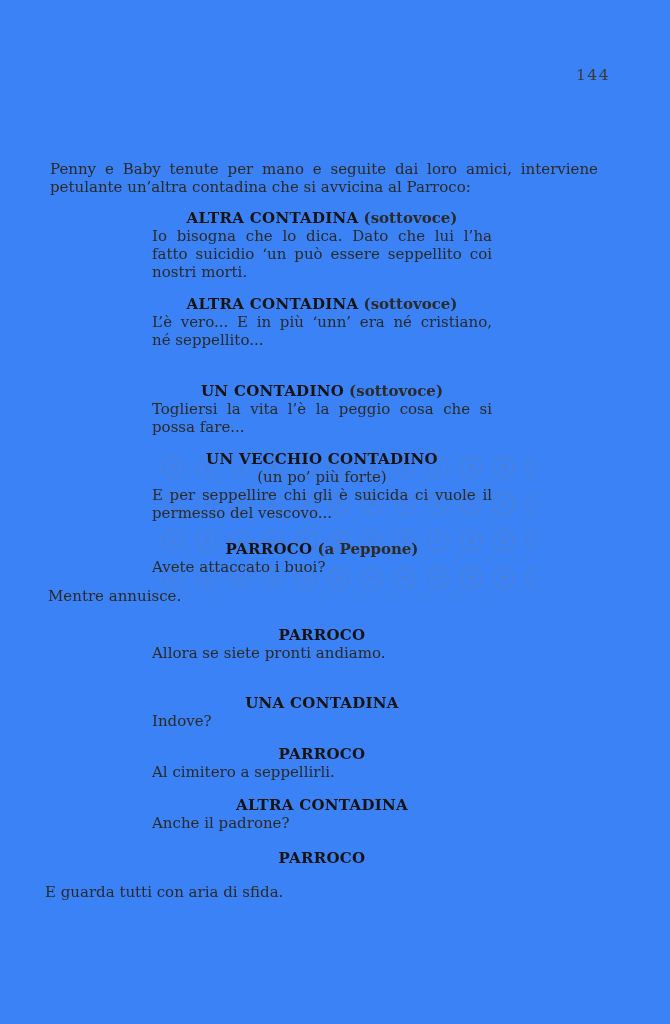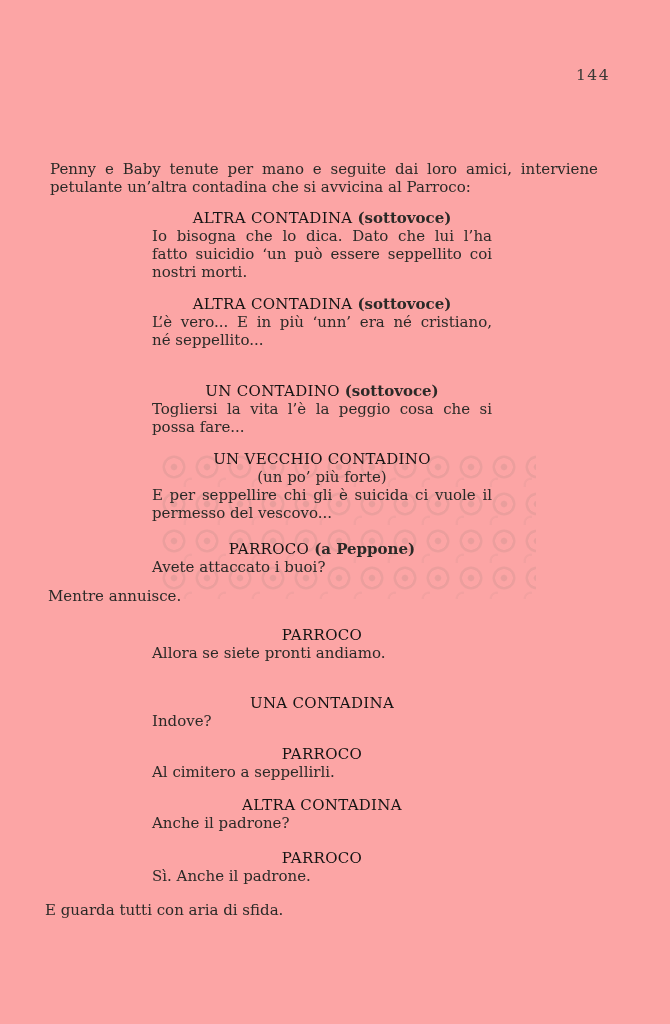--- a/index.html
+++ b/index.html
@@ -5,21 +5,21 @@
   html, body { margin: 0; padding: 0; }
   body {
     width: 670px; height: 1024px;
     background: #f4f3f0;
     overflow: hidden;
     font-family: "DejaVu Serif", serif;
   }
   .sheet {
     position: relative;
     width: 670px; height: 1024px;
-    background: #fca5a5;
+    background: #3b82f6;
     color: #2b2a27;
     font-size: 15px;
     line-height: 18px;
   }
   
   .watermark {
     position: absolute;
     left: 158px; top: 449px;
     width: 378px; height: 150px;
     background-image:
@@ -38,21 +38,21 @@
     color: #3a3936;
   }
   .content {
     position: absolute;
     left: 50px; top: 160px;
     width: 548px;
   }
   .jl { text-align: justify; text-align-last: justify; }
   .dlg { margin-left: 102px; width: 340px; }
   .nameline { text-align: center; white-space: nowrap; }
-  .nm { font-weight: normal; color: #151413; letter-spacing: 0.3px; }
+  .nm { font-weight: bold; color: #151413; letter-spacing: 0.3px; }
   .paren { margin-left: 5px; font-weight: bold; }
   .parenline { text-align: center; }
   .action { margin-left: -2px; }
 </style>
 </head>
 <body>
 
 <div class="sheet">
 
   <div class="watermark"></div>
@@ -134,19 +134,18 @@
       <div class="nameline">
         <span class="nm">ALTRA CONTADINA</span>
       </div>
       <div>Anche il padrone?</div>
     </div>
 
     <div class="dlg" style="margin-top:17px">
       <div class="nameline">
         <span class="nm">PARROCO</span>
       </div>
-      <div>Sì. Anche il padrone.</div>
     </div>
 
     <div class="action" style="margin-top:16px;margin-left:-5px">E guarda tutti con aria di sfida.</div>
 
   </div>
 </div>
 
 </body></html>

